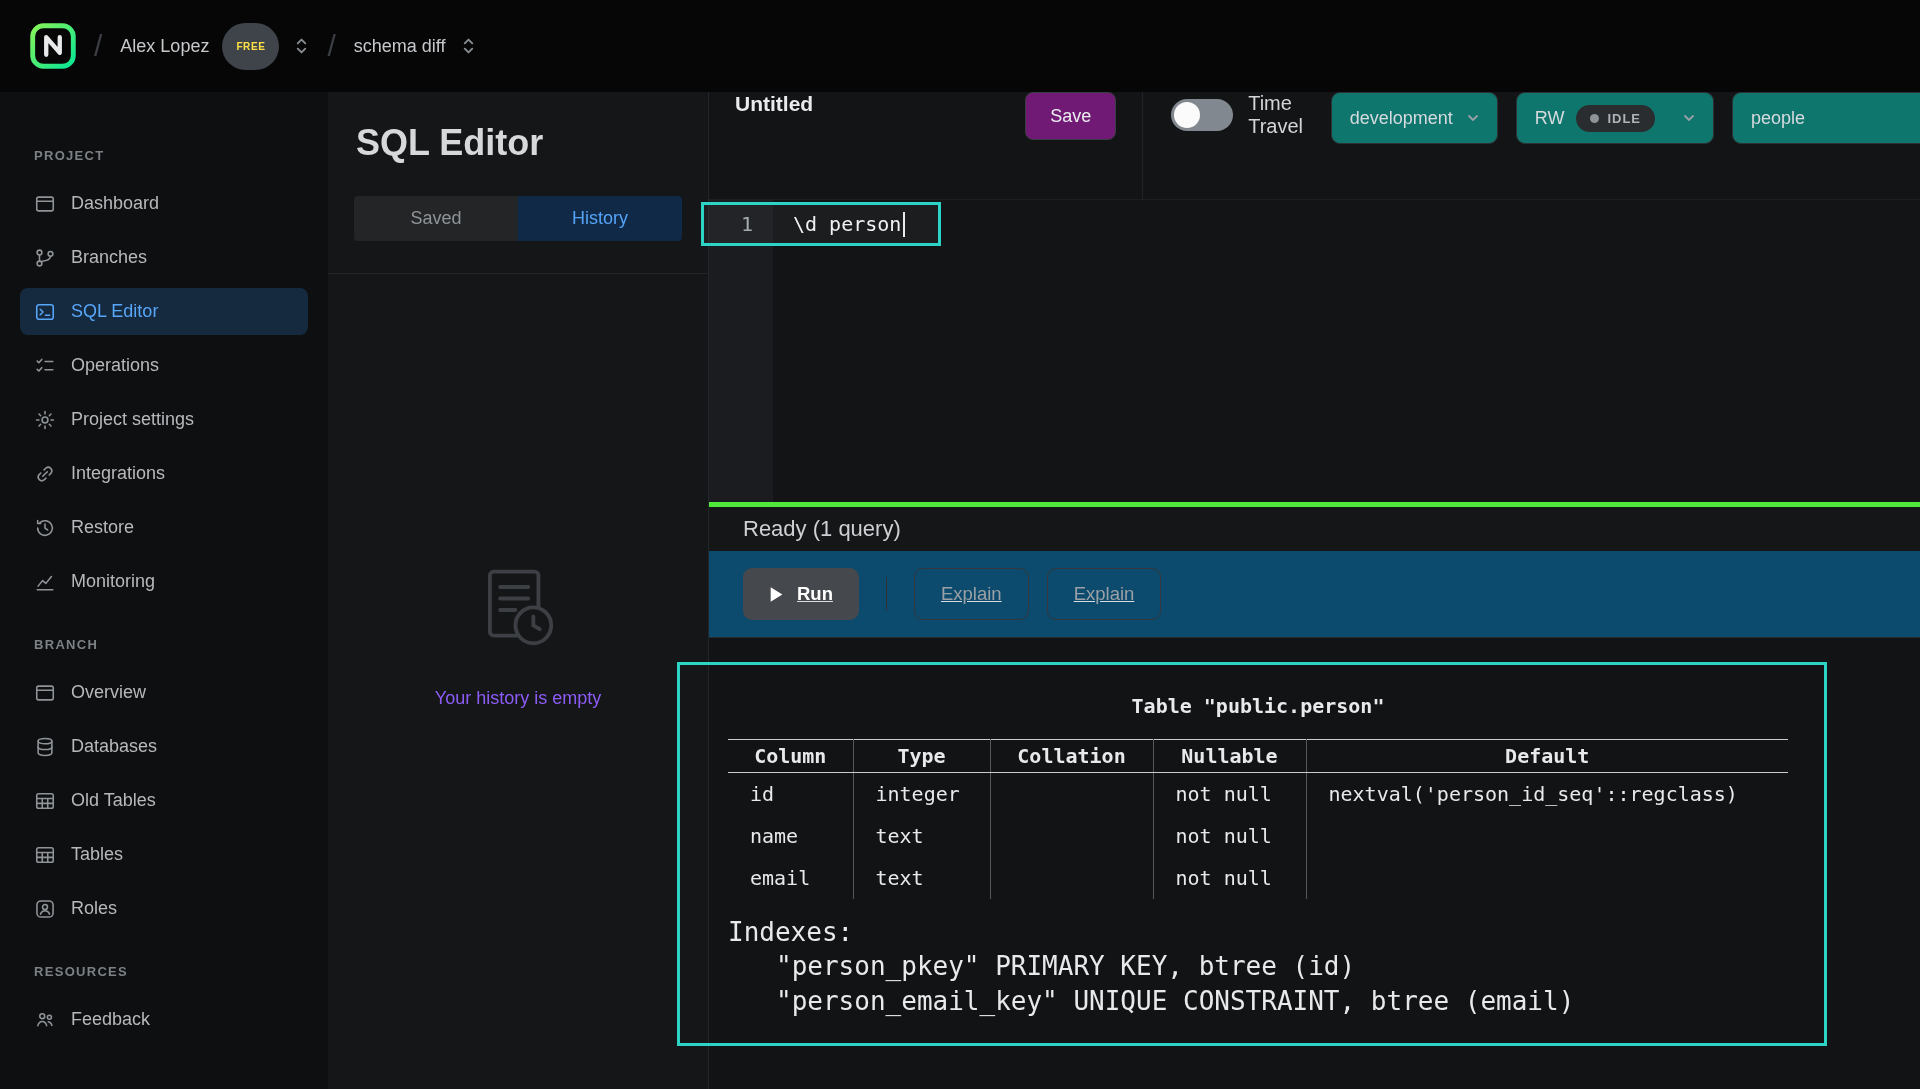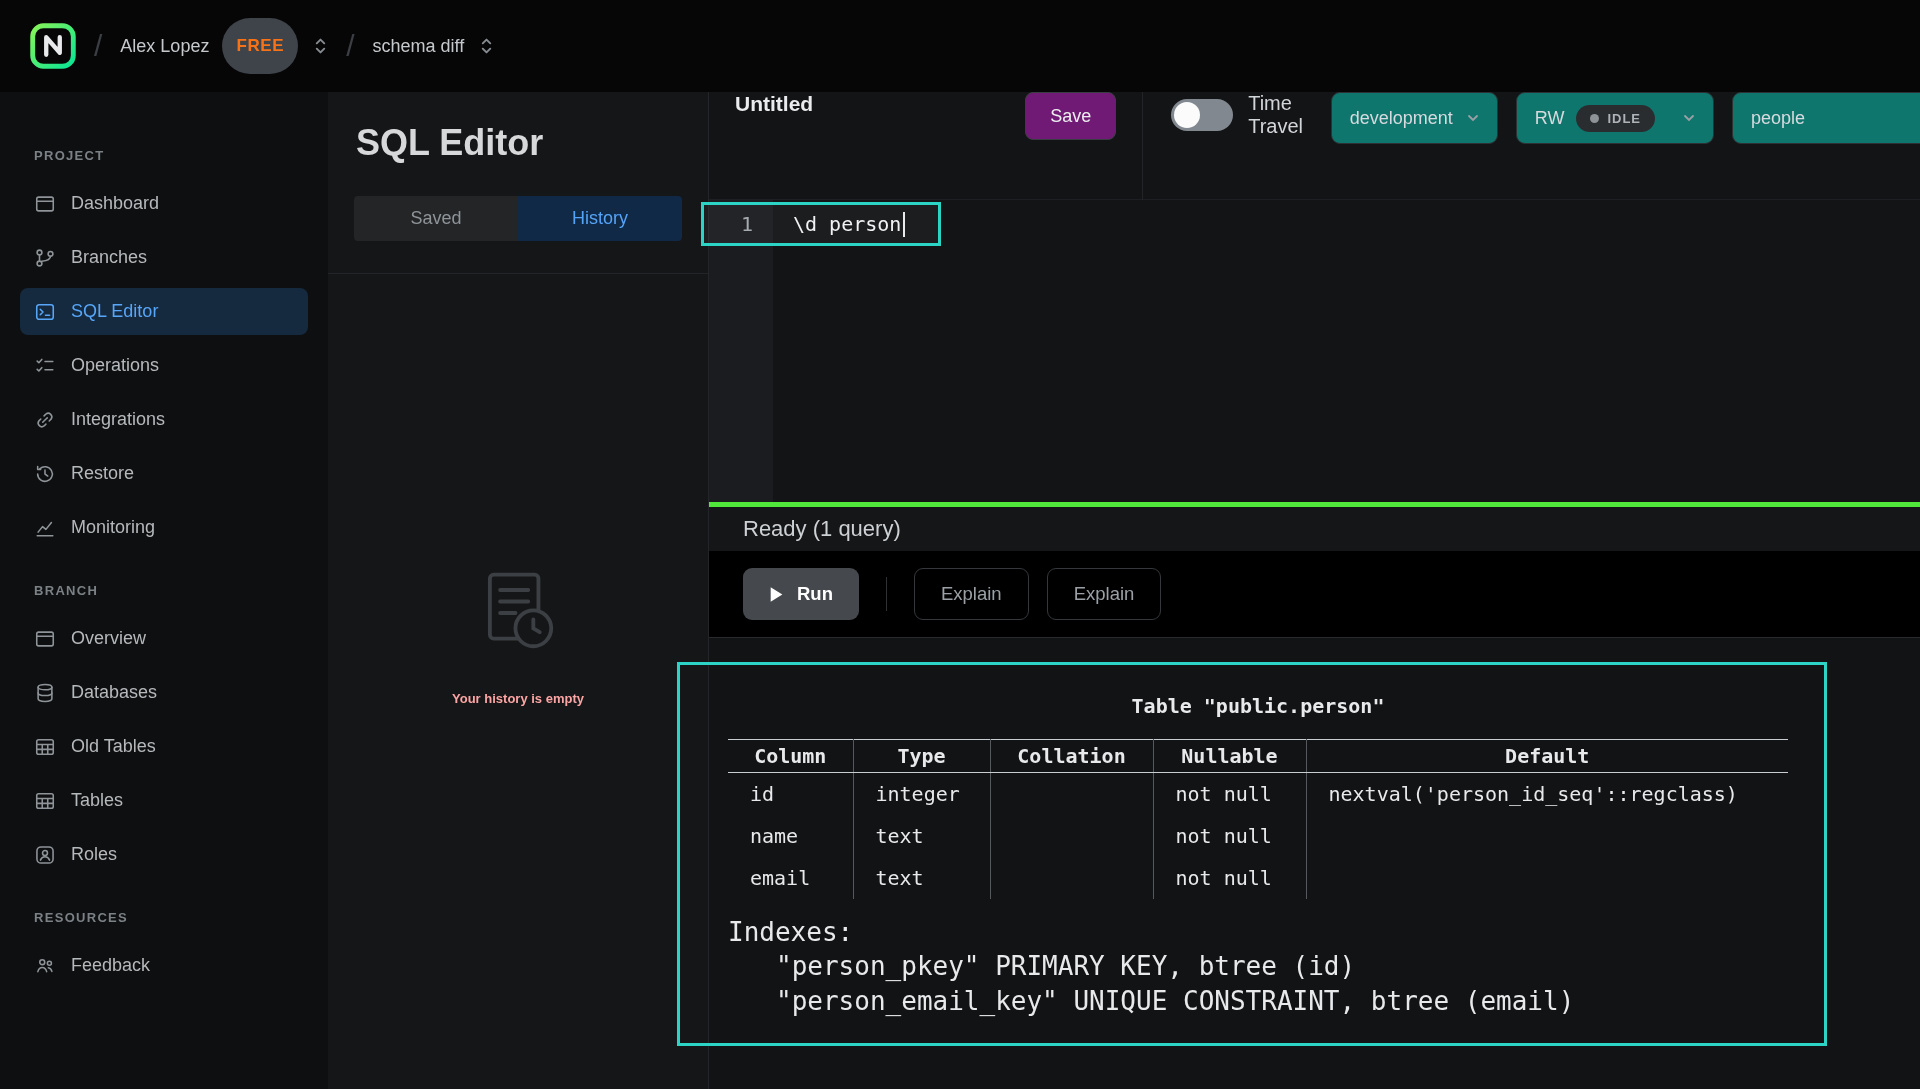--- a/index.html
+++ b/index.html
@@ -5,21 +5,21 @@
   * { margin:0; padding:0; box-sizing:border-box; }
   html,body { background:#060607; }
   .app { width:1920px; height:1089px; position:relative; overflow:hidden; background:#121315;
          color:#dadde0; font-family:"Liberation Sans", sans-serif; }
 
   
   .topbar { height:92px; background:#060607; display:flex; align-items:center; padding:0 30px; }
   .tb-slash { color:#3b3e42; font-size:30px; font-weight:300; margin:0 18px; }
   .tb-group { display:flex; align-items:center; gap:13px; }
   .tb-name { font-size:18px; color:#c6c9cc; }
-  .badge-free { background:#3f434a; color:#f97316; font-size:17px; font-weight:700;
+  .badge-free { background:#3f434a; color:#fde047; font-size:10px; font-weight:700;
                 letter-spacing:.6px; padding:18px 14px; border-radius:999px; }
   .updown { display:flex; align-items:center; margin-left:2px; cursor:pointer; }
 
   
   .body-row { display:flex; height:997px; }
 
   .sidebar { width:328px; background:#0e0f10; padding:56px 20px 0; flex:none; }
   .sb-label { font-size:13px; letter-spacing:1.3px; color:#7c8186; font-weight:700;
               padding:0 14px; line-height:16px; margin-bottom:16px; }
   .sb-label.gap { margin-top:32px; }
@@ -34,21 +34,21 @@
   .panel { width:380px; background:#151617; flex:none; display:flex; flex-direction:column; }
   .panel-title { font-size:36px; font-weight:700; color:#d6d8da; padding:30px 28px 0; }
   .tabs-wrap { padding:32px 26px 32px; border-bottom:1px solid #232427; }
   .tabs { display:flex; border-radius:4px; overflow:hidden; }
   .tab { flex:1; height:45px; display:flex; align-items:center; justify-content:center;
          font-size:18px; cursor:pointer; }
   .tab-saved { background:#242527; color:#8f9499; }
   .tab-history { background:#0f2947; color:#55a3f7; font-weight:500; }
   .panel-empty { flex:1; display:flex; flex-direction:column; align-items:center;
                  justify-content:center; gap:28px; padding-bottom:90px; }
-  .empty-text { color:#fca5a5; font-size:13px;font-weight:bold; }
+  .empty-text { color:#8b5cf6; font-size:18px; }
 
   
   .workspace { flex:1; display:flex; flex-direction:column; background:#131416;
                border-left:1px solid #242528; min-width:0; }
   .ws-header { height:108px; display:flex; align-items:flex-start; padding:0 26px;
                flex:none; border-bottom:1px solid #1e1f22; }
   .doc-title { font-size:21px; font-weight:600; color:#e9ebed; }
   .save-btn { margin-left:212px; height:48px; padding:0 24px; border:1px solid #3a3d41;
               border-radius:8px; background:#701a75; color:#eceef0; font-size:18px;
               display:flex; align-items:center; cursor:pointer; }
@@ -77,21 +77,21 @@
   .line-no { width:64px; text-align:right; padding-right:20px; color:#a6abb0; font-size:20px; }
   .code-text { padding-left:20px; color:#f0f2f4; font-size:20px; display:flex; align-items:center; }
   .caret { display:inline-block; width:2px; height:25px; background:#e9eaec; margin-left:2px; }
   .ann-box-1 { position:absolute; left:-8px; top:2px; width:240px; height:44px;
                border:3px solid #2bd4c4; background:rgba(255,255,255,0.04); }
 
   .green-line { height:5px; background:#50e83a; flex:none; }
   .status-bar { height:44px; display:flex; align-items:center; padding-left:34px;
                 font-size:22px; color:#ced1d4; background:#151618; flex:none; }
   .actions { height:86px; display:flex; align-items:center; padding-left:34px; gap:18px;
-             background:#000000; flex:none; }
+             background:#0c4a6e; flex:none;text-decoration:underline; }
   .run-btn { height:52px; padding:0 26px; background:#45484c; border:none; border-radius:9px;
              color:#fff; font-size:18.5px; font-weight:600; display:flex; align-items:center;
              gap:13px; cursor:pointer; font-family:inherit; }
   .act-div { width:1px; height:34px; background:#2e3134; margin:0 9px; }
   .ghost-btn { height:52px; padding:0 26px; border:1px solid #34373b; border-radius:9px;
                color:#9aa0a5; font-size:18.5px; background:transparent; display:flex;
                align-items:center; cursor:pointer; font-family:inherit; }
 
   .results { flex:none; height:452px; position:relative; background:#121315;
              border-top:1px solid #28292c; }
@@ -192,20 +192,29 @@
       <div class="sb-item">
         <span class="icon">
           <svg viewBox="0 0 24 24">
               <path d="M3.5 6.7l1.8 1.8 3.2-3.7"></path>
               <line x1="12" y1="7" x2="20.5" y2="7"></line>
               <path d="M3.5 15.7l1.8 1.8 3.2-3.7"></path>
               <line x1="12" y1="16" x2="20.5" y2="16"></line>
             </svg>
           </span>
         <span>Operations</span>
+      </div>
+      <div class="sb-item">
+        <span class="icon">
+          <svg viewBox="0 0 24 24">
+              <circle cx="12" cy="12" r="3.2"></circle>
+              <path d="M12 2.8v2.6M12 18.6v2.6M2.8 12h2.6M18.6 12h2.6M5.5 5.5l1.8 1.8M16.7 16.7l1.8 1.8M18.5 5.5l-1.8 1.8M7.3 16.7l-1.8 1.8"></path>
+            </svg>
+          </span>
+        <span>Project settings</span>
       </div>
       <div class="sb-item">
         <span class="icon">
           <svg viewBox="0 0 24 24">
               <path d="M9.5 14.5l5-5"></path>
               <path d="M11 7.5l2-2a4 4 0 0 1 5.6 5.6l-2 2"></path>
               <path d="M13 16.5l-2 2a4 4 0 0 1-5.6-5.6l2-2"></path>
             </svg>
           </span>
         <span>Integrations</span>

